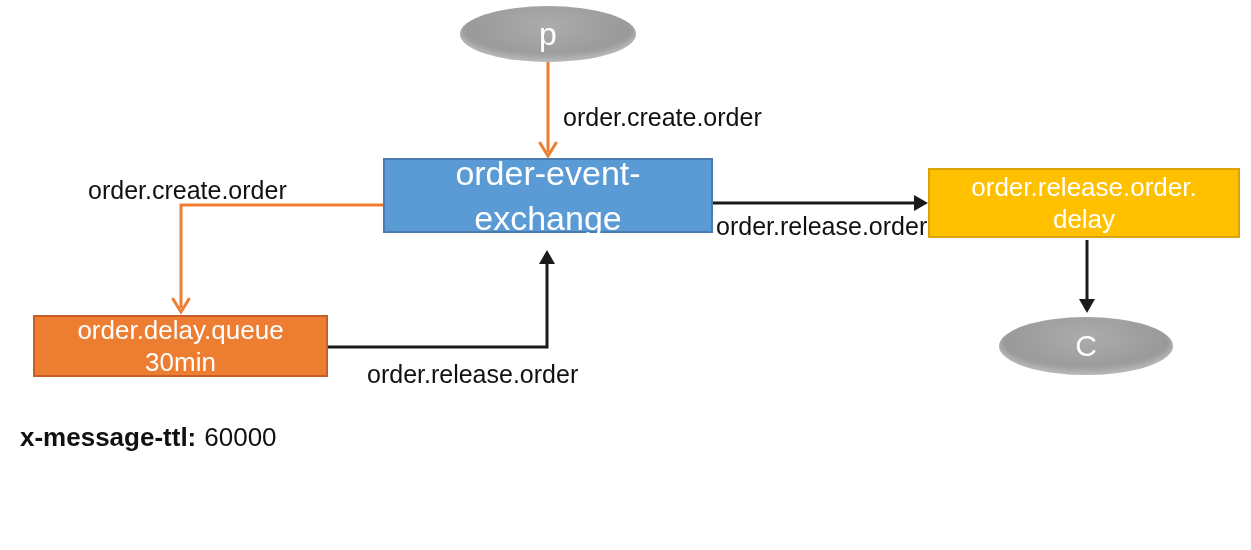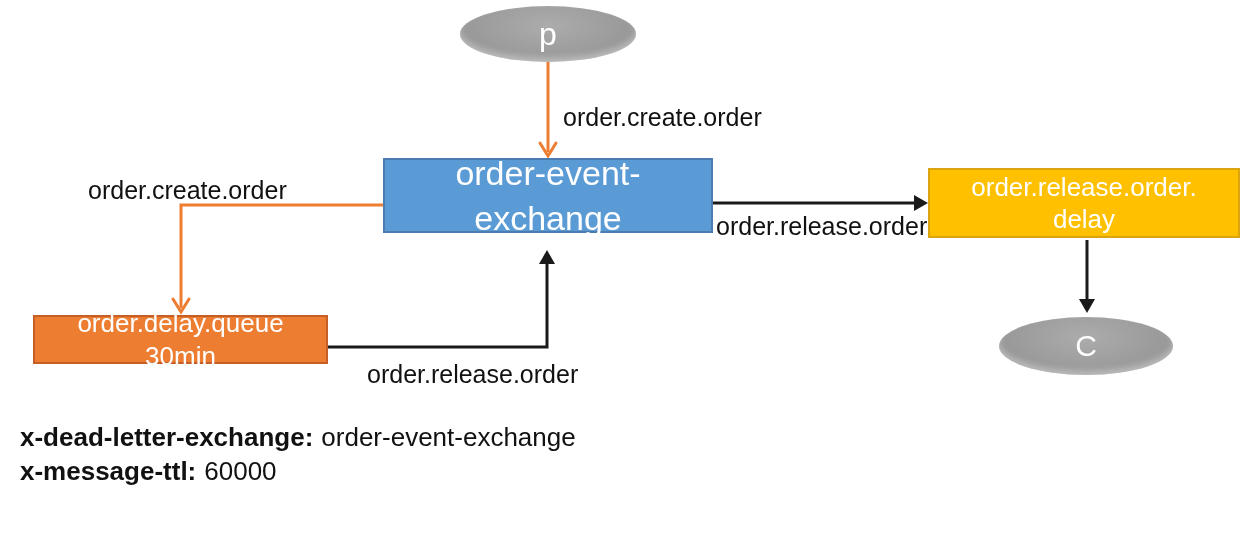--- a/index.html
+++ b/index.html
@@ -28,21 +28,21 @@
     position:absolute; display:flex; flex-direction:column;
     align-items:center; justify-content:center;
     color:#ffffff; text-align:center; line-height:1.25;
   }
   .box-exchange {
     left:383px; top:158px; width:330px; height:75px;
     background:var(--exchange-fill,#5B9BD5); border:2px solid #4A7CB0;
     font-size:34px; line-height:1.3;
   }
   .box-delay {
-    left:33px; top:315px; width:295px; height:49px;
+    left:33px; top:315px; width:295px; height:62px;
     background:var(--delay-fill,#ED7D31); border:2px solid #C55F26;
     font-size:26px;
   }
   .box-release {
     left:928px; top:168px; width:312px; height:70px;
     background:var(--release-fill,#FFC000); border:2px solid #D9A40E;
     font-size:26px;
     align-items:center;
   }
 
@@ -115,20 +115,17 @@
     <span>C</span>
   </div>
 
   <div class="edge-label lbl-top">order.create.order</div>
   <div class="edge-label lbl-left">order.create.order</div>
   <div class="edge-label lbl-bottom">order.release.order</div>
   <div class="edge-label lbl-right">order.release.order</div>
 
   <div class="annotations">
     <div class="ann-line">
-      <span class="ann-key">x-dead-letter-exchange:</span><span class="ann-value">order-event-exchange</span>
-    </div>
-    <div class="ann-line">
       <span class="ann-key">x-message-ttl:</span><span class="ann-value">60000</span>
     </div>
   </div>
 
 </div>
 
 </body></html>

